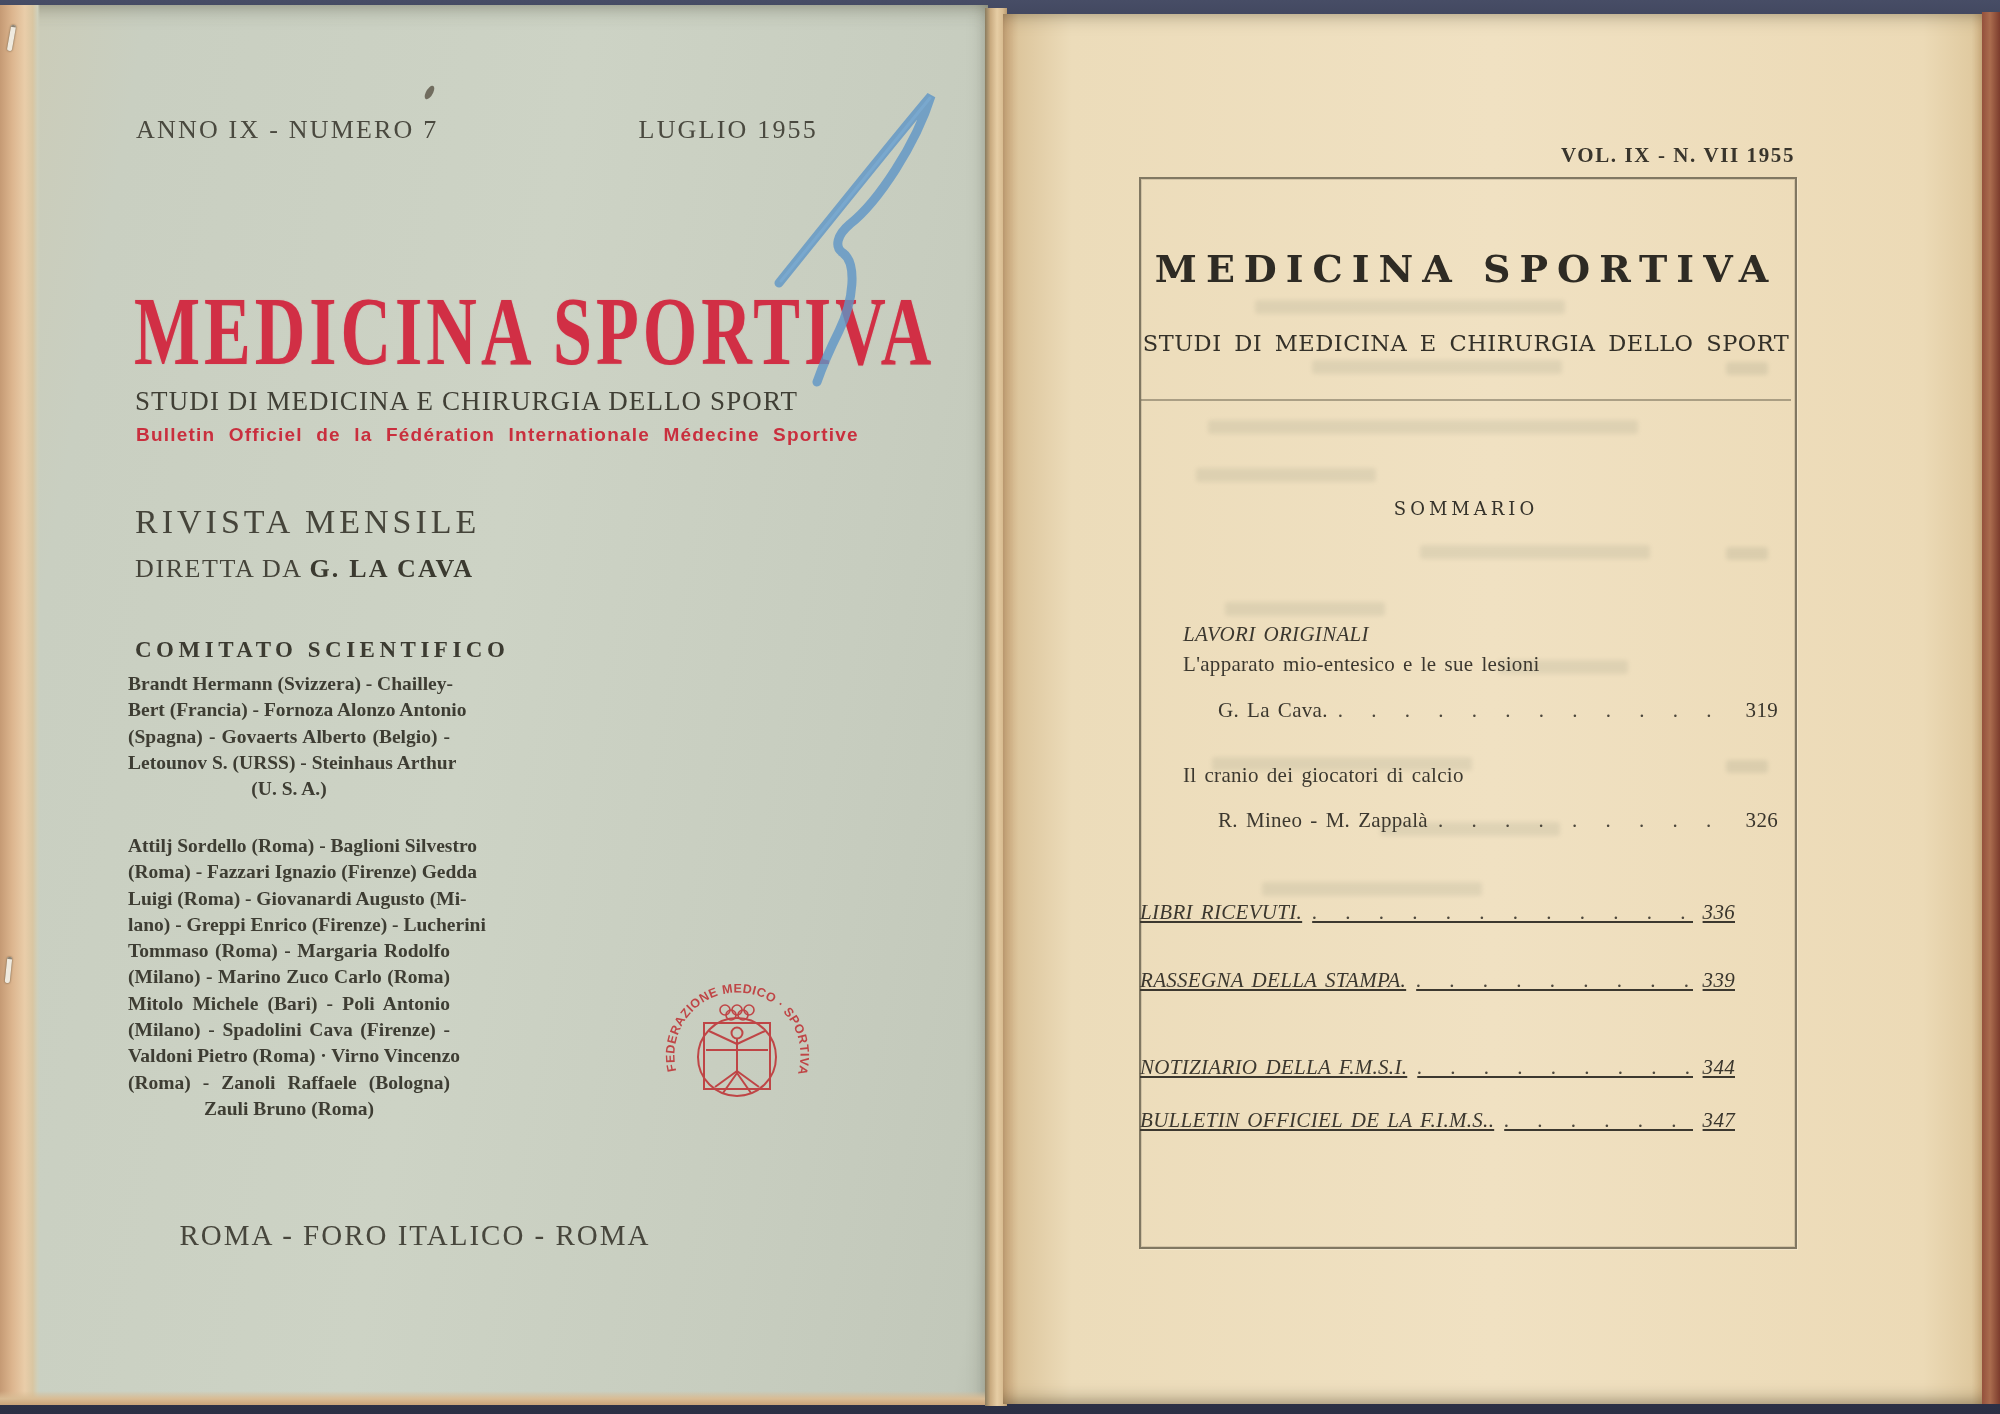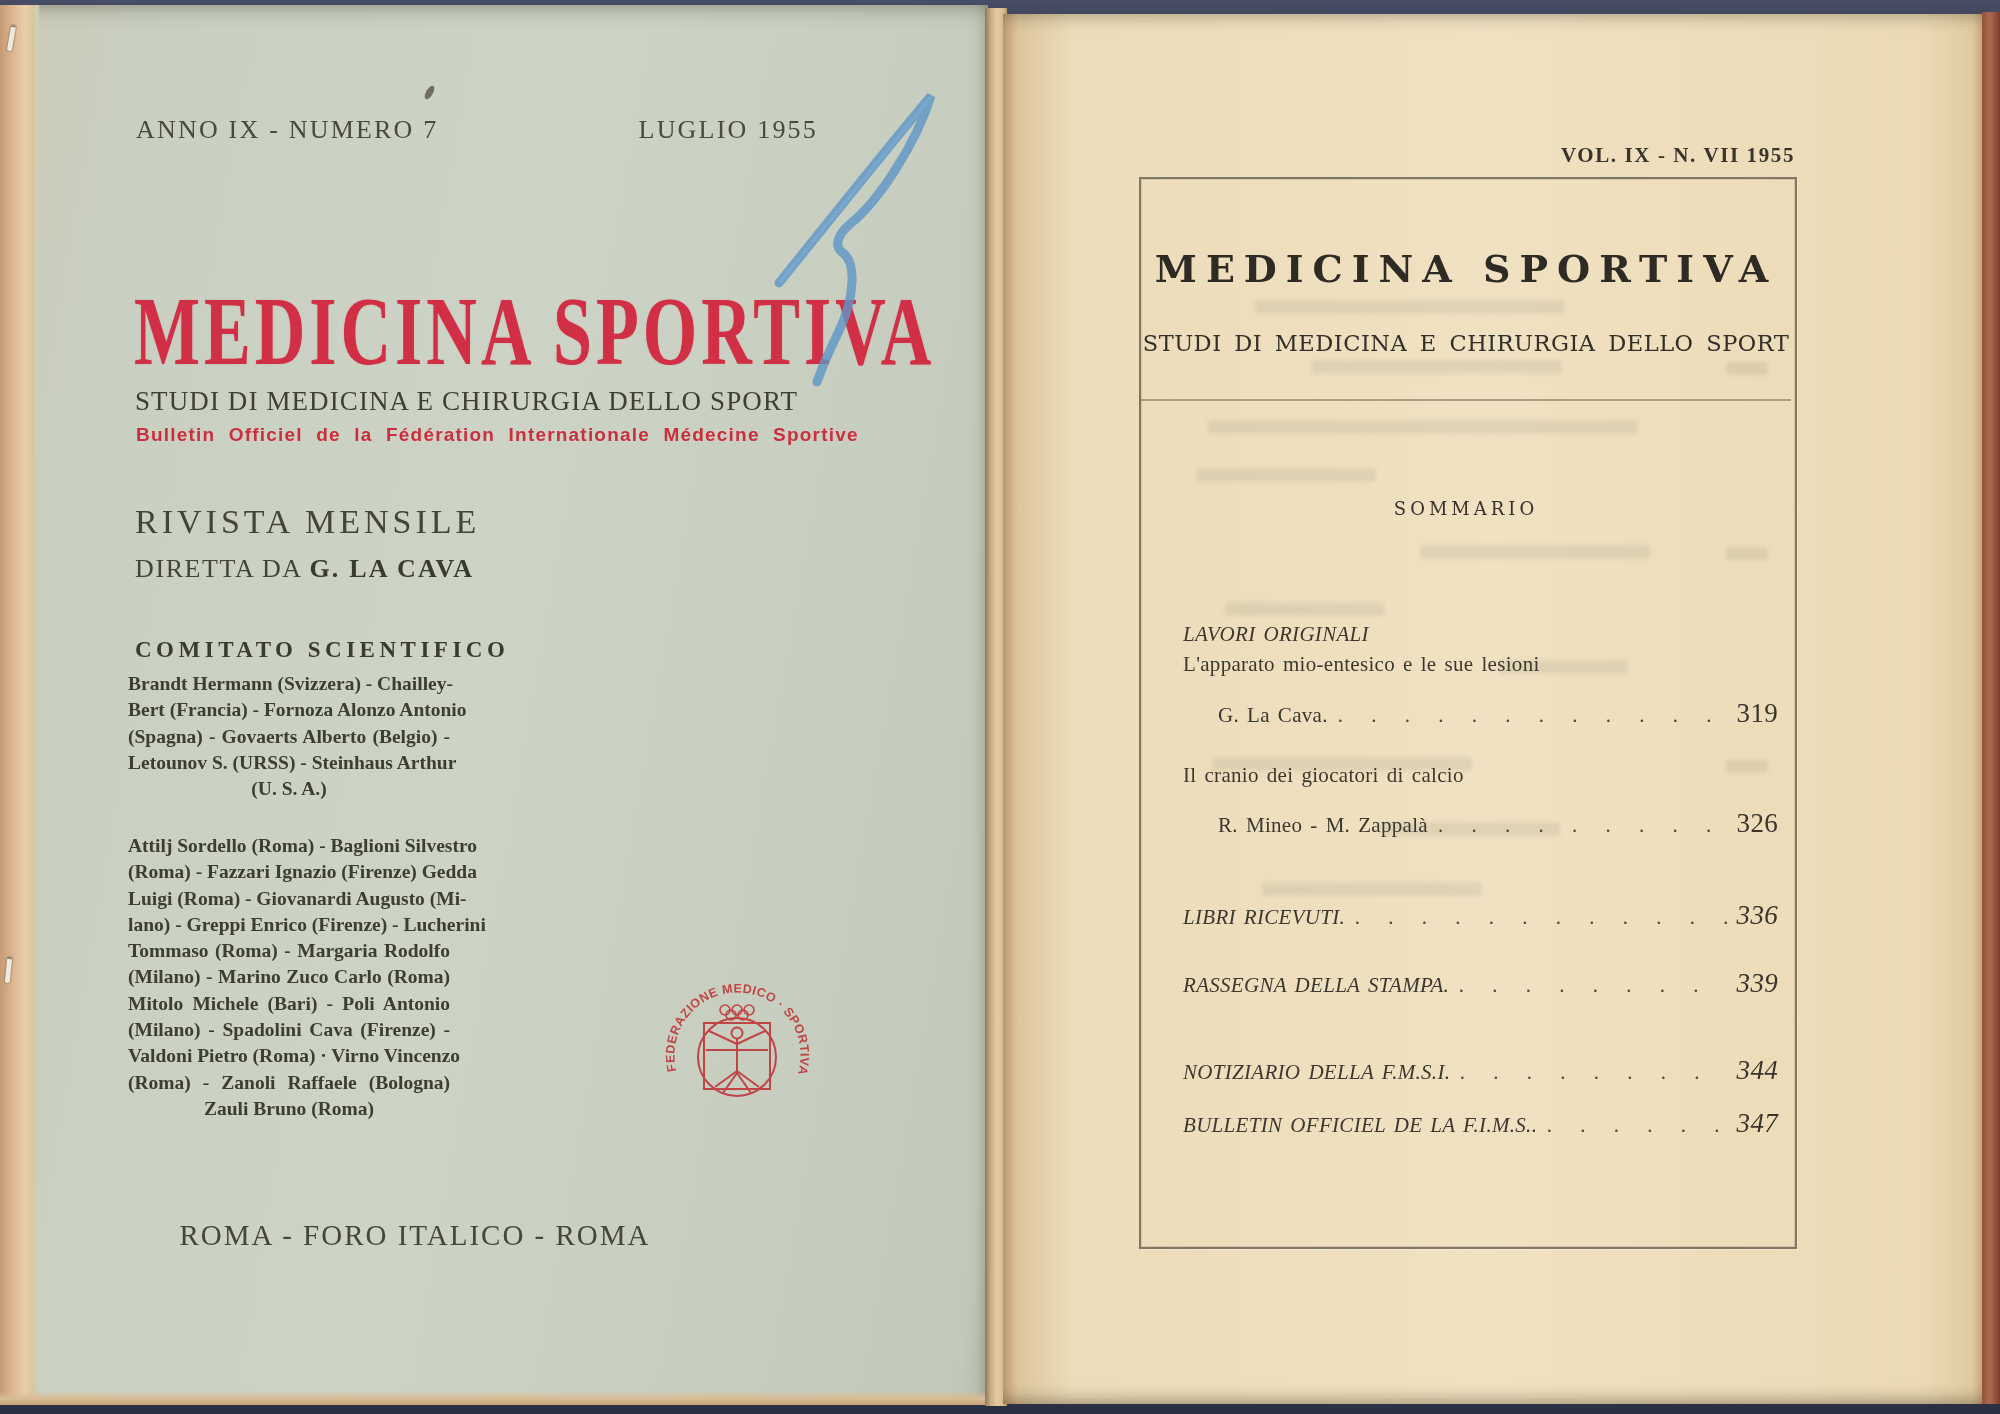--- a/index.html
+++ b/index.html
@@ -96,24 +96,24 @@
   .title-rule{position:absolute;left:1141px;top:399px;width:650px;height:2px;background:rgba(96,89,72,.48);}
   .sommario{
     position:absolute;left:1139px;top:498px;width:654px;text-align:center;
     font-family:"DejaVu Serif",serif;font-size:18px;letter-spacing:4px;color:#36332b;
   }
   .toc-item, .toc-row{color:#3c382f;font-size:21px;letter-spacing:.3px;word-spacing:2.5px;}
   .toc-item{position:absolute;left:1183px;white-space:nowrap;}
   .toc-row{position:absolute;display:flex;align-items:baseline;}
   .toc-row .dots{flex:1;overflow:hidden;white-space:nowrap;margin:0 10px;color:#4d483d;}
   .toc-row .dots::before{content:". . . . . . . . . . . . . . . . . . . . . . . . . . . . . . . . . . . .";letter-spacing:7px;word-spacing:9px;}
-  .toc-row .pagenum{font-size:27px;color:#39352c;}
+  .toc-row .pagenum{font-size:21px;color:#39352c;}
   .italic{font-style:italic;}
   .row-indent{left:1218px;width:560px;}
-  .row-flush{left:1183px;width:595px;}
+  .row-flush{left:1140px;width:595px;text-decoration:underline;}
   
   .ghost{position:absolute;background:#6d7560;opacity:.12;filter:blur(2px);border-radius:3px;height:14px;}
   .gnum{width:42px;height:13px;opacity:.14;}
   
   .pen-overlay{position:absolute;left:0;top:0;pointer-events:none;}
 </style>
 </head>
 <body>
 
 <div class="canvas">

